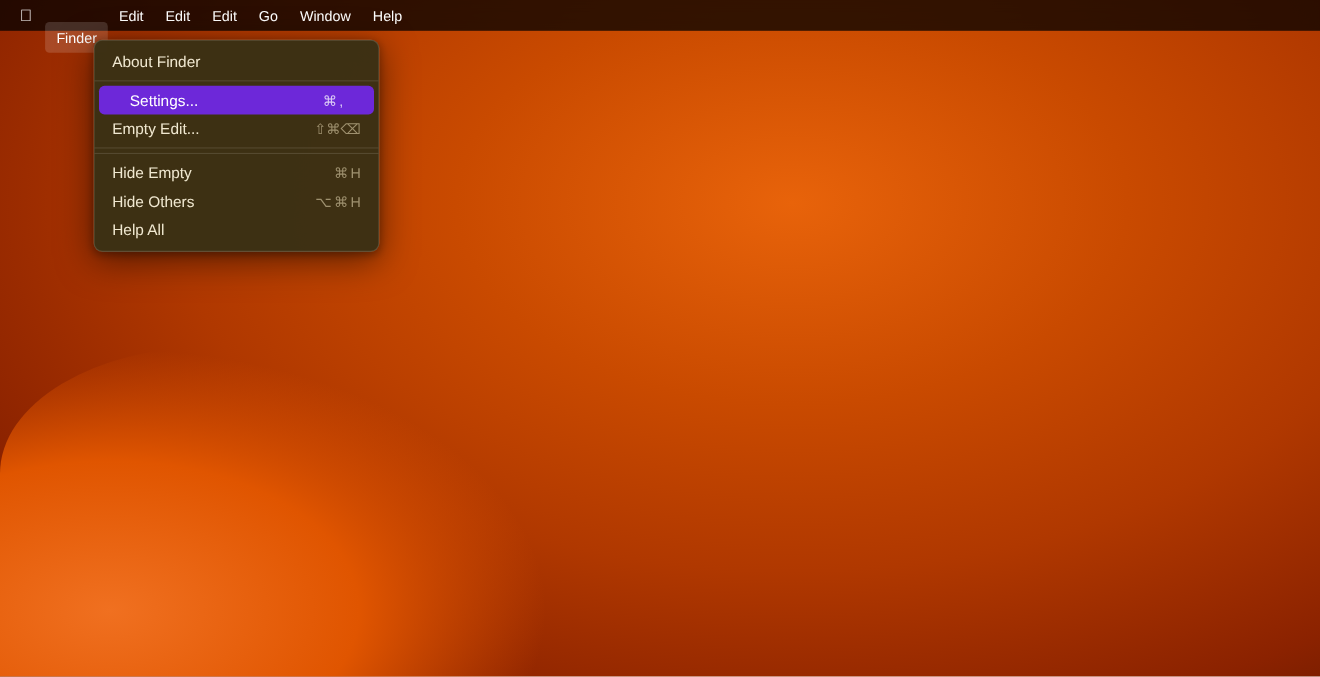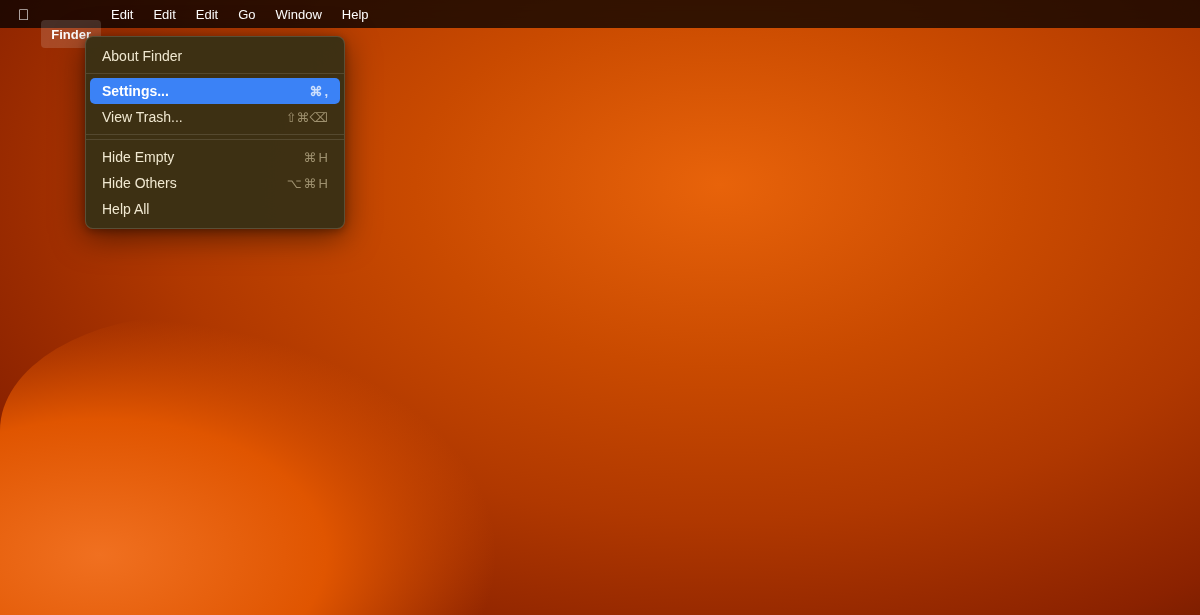--- a/index.html
+++ b/index.html
@@ -64,21 +64,21 @@
       cursor: pointer;
       border-radius: 4px;
       white-space: nowrap;
     }
 
     .menubar-item.active {
       background: rgba(255,255,255,0.15);
     }
 
     .menubar-item.bold {
-      font-weight: 700;
+      font-weight: 400;
       margin-top: 40px;
     }
 
     .apple-logo {
       font-size: 15px;
       margin-right: 2px;
     }
 
     
     .dropdown-menu {
@@ -101,26 +101,25 @@
       justify-content: space-between;
       padding: 5px 16px;
       color: #f0e8d0;
       font-size: 14px;
       cursor: pointer;
       min-height: 26px;
       position: relative;
     }
 
     .menu-item.highlighted {
-      background: #3b82f6;
+      background: #6d28d9;
       border-radius: 5px;
       margin: 0 4px;
-      padding: 5px 12px;
+      padding: 5px 28px;
       color: #ffffff;
-      font-weight: bold;
     }
 
     .menu-item-left {
       font-size: 14px;
     }
 
     .menu-item-right {
       color: rgba(200, 185, 150, 0.7);
       font-size: 13px;
       display: flex;
@@ -196,21 +195,21 @@
 
     <div class="menu-item highlighted">
       <span class="menu-item-left">Settings...</span>
       <span class="menu-item-right shortcut">
         <span>⌘</span>
         <span>,</span>
       </span>
     </div>
 
     <div class="menu-item">
-      <span class="menu-item-left">View Trash...</span>
+      <span class="menu-item-left">Empty Edit...</span>
       <span class="menu-item-right shortcut">
         <span>⇧⌘⌫</span>
       </span>
     </div>
 
     <div class="menu-separator"></div>
 
 
     <div class="menu-separator"></div>
 

